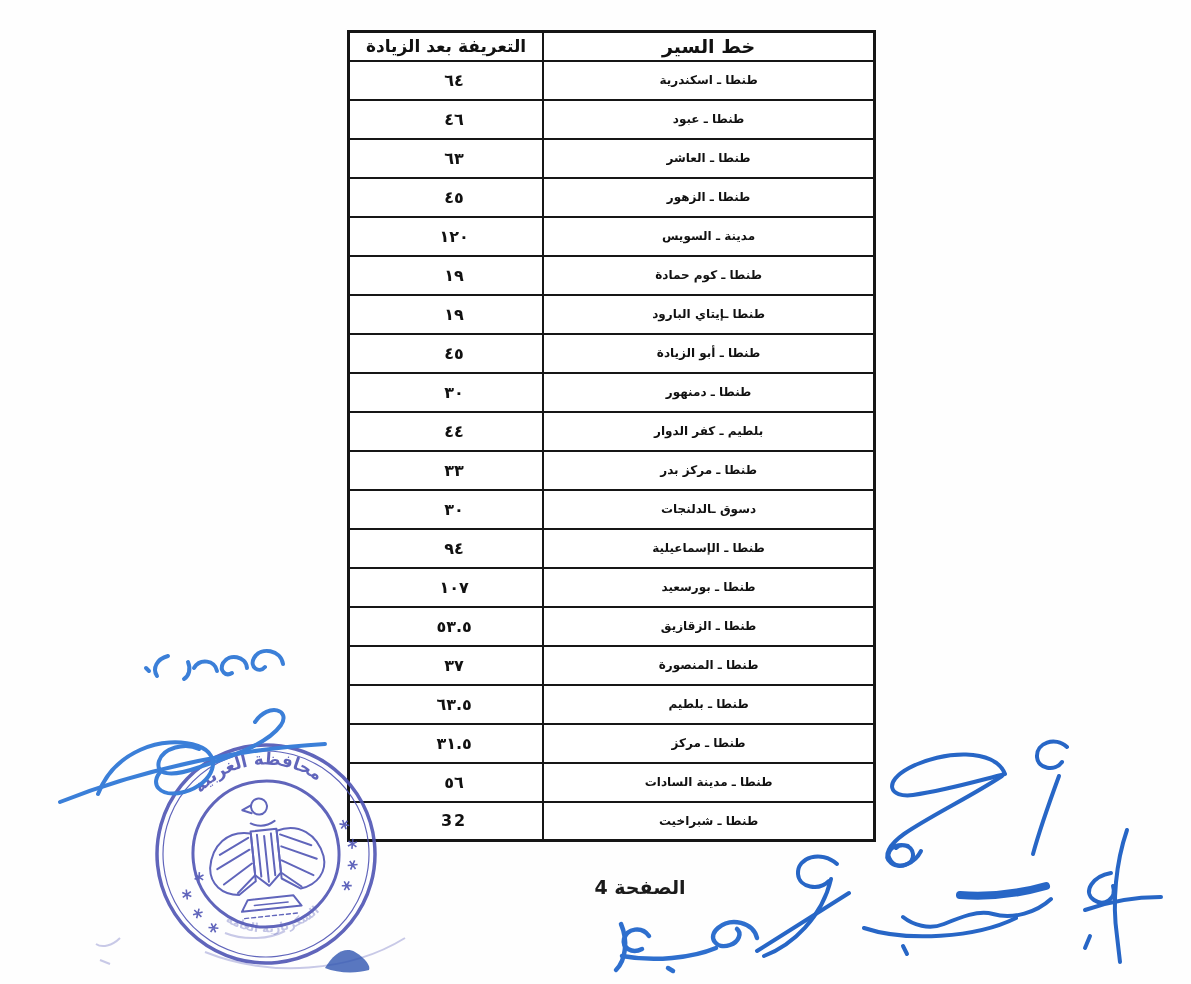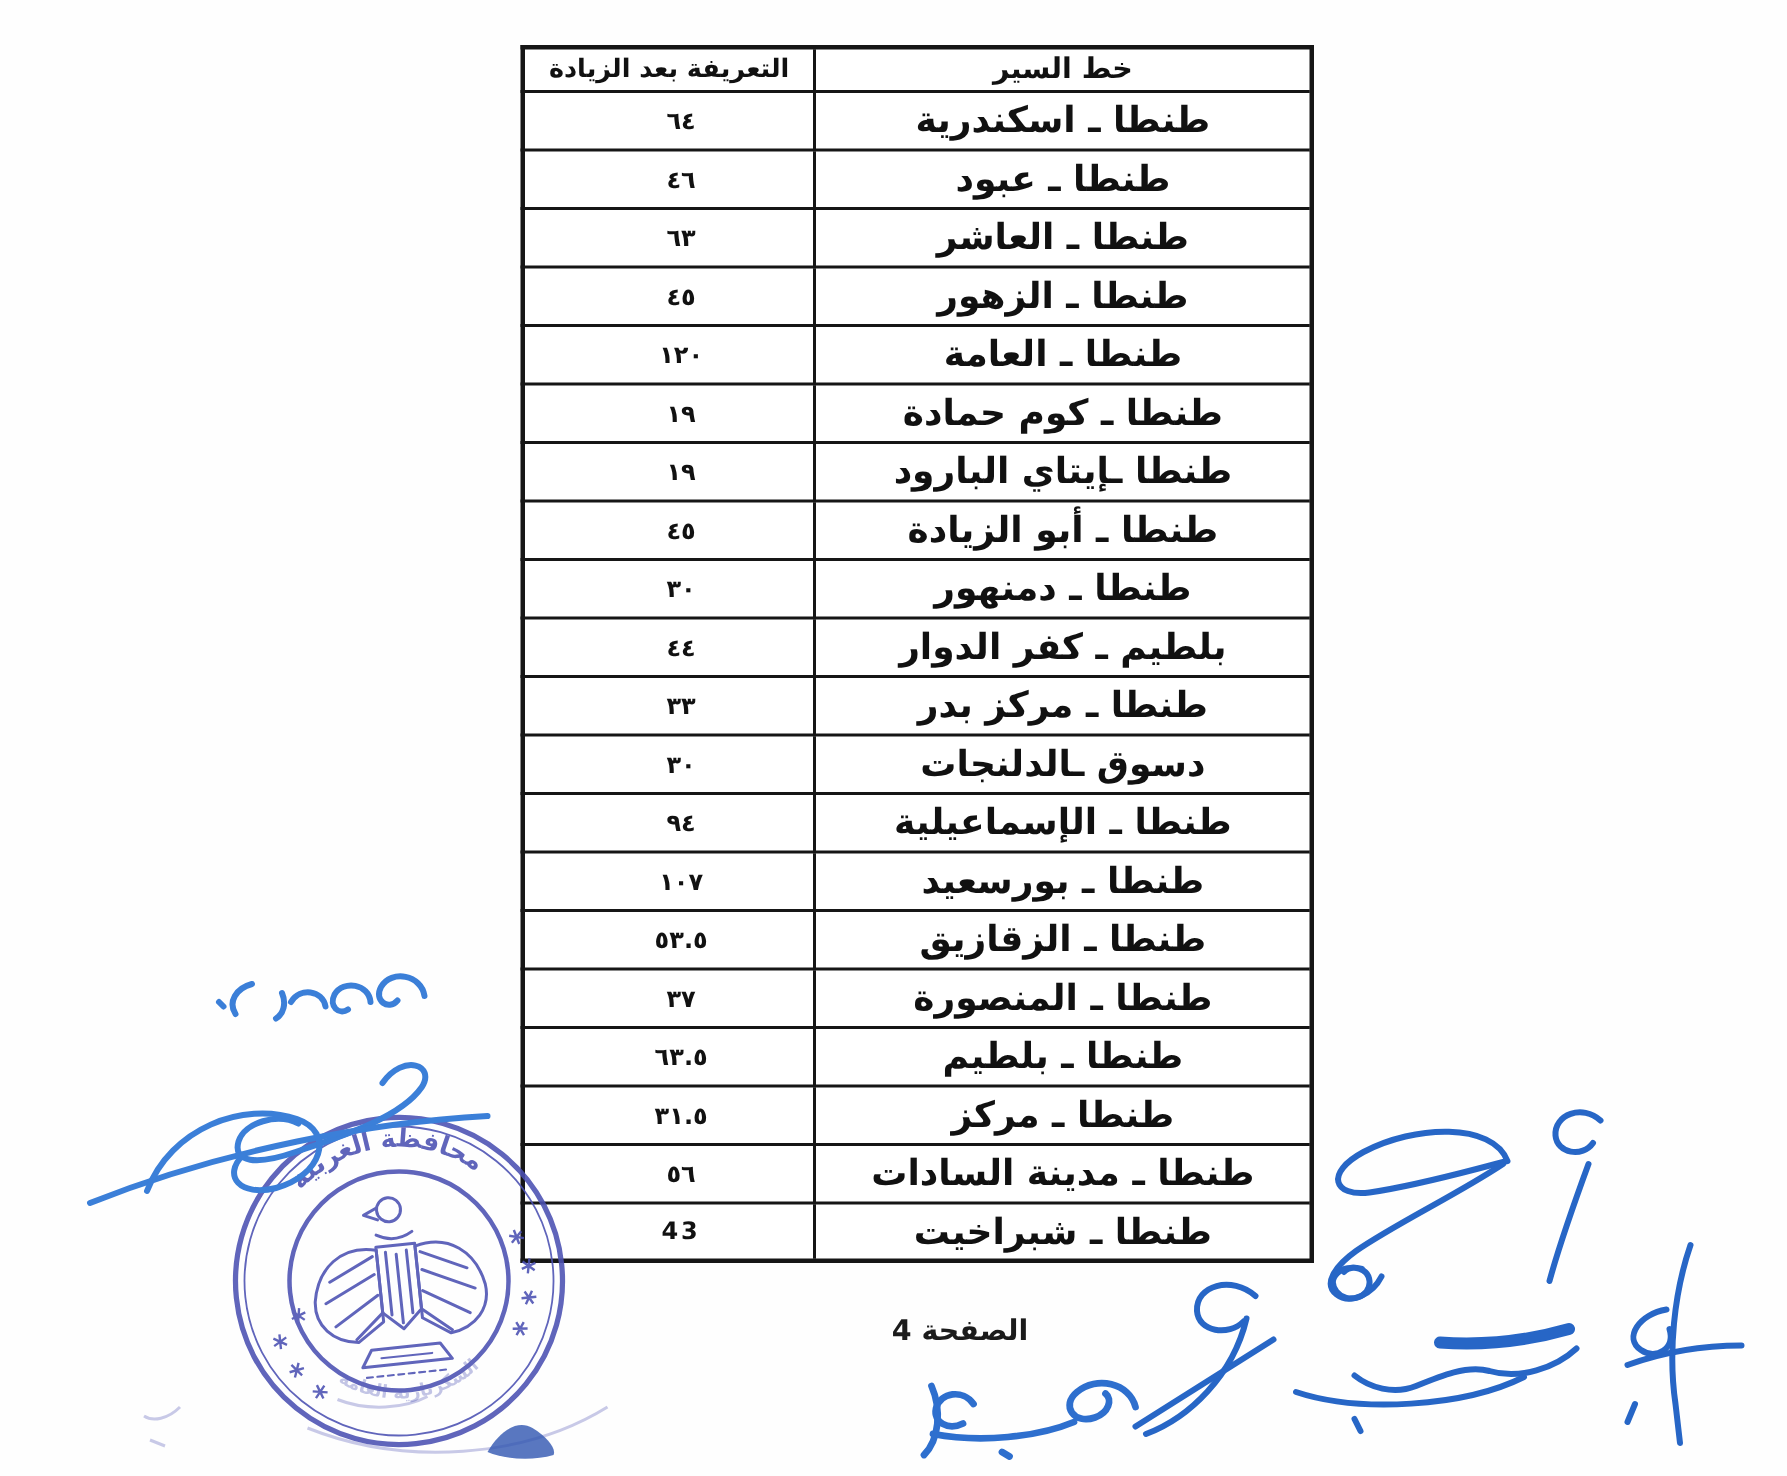--- a/index.html
+++ b/index.html
@@ -25,21 +25,21 @@
   }
   table.tariff th, table.tariff td {
     border:2px solid #161616;
     text-align:center;
     vertical-align:middle;
     color:#111;
     font-weight:bold;
   }
   th.route-h  { width:303px; height:29px; font-size:19px; }
   th.tariff-h { width:178px; font-size:17px; }
-  td.route-cell  { height:39px; font-size:24px; letter-spacing:0.5px; }
+  td.route-cell  { height:39px; font-size:12px; letter-spacing:0.5px; }
   td.tariff-cell { font-size:16px; letter-spacing:2px;padding-left:16px; }
 
   
   .page-footer {
     position:absolute; left:565px; top:876px; width:150px;
     direction:rtl; text-align:center;
     font-size:19px; font-weight:bold; color:#1b1b1b;
     z-index:2;
   }
 
@@ -83,21 +83,21 @@
     <td class="route-cell">طنطا ـ العاشر</td>
     <td class="tariff-cell">٦٣</td>
   </tr>
 
   <tr>
     <td class="route-cell">طنطا ـ الزهور</td>
     <td class="tariff-cell">٤٥</td>
   </tr>
 
   <tr>
-    <td class="route-cell">طنطا ـ العامة</td>
+    <td class="route-cell">مدينة ـ السويس</td>
     <td class="tariff-cell">١٢٠</td>
   </tr>
 
   <tr>
     <td class="route-cell">طنطا ـ كوم حمادة</td>
     <td class="tariff-cell">١٩</td>
   </tr>
 
   <tr>
     <td class="route-cell">طنطا ـإيتاي البارود</td>
@@ -159,21 +159,21 @@
     <td class="tariff-cell">٣١.٥</td>
   </tr>
 
   <tr>
     <td class="route-cell">طنطا ـ مدينة السادات</td>
     <td class="tariff-cell">٥٦</td>
   </tr>
 
   <tr>
     <td class="route-cell">طنطا ـ شبراخيت</td>
-    <td class="tariff-cell">43</td>
+    <td class="tariff-cell">32</td>
   </tr>
 </tbody>
   </table>
 </div>
 
 <div class="page-footer">الصفحة 4</div>
 
 <div class="stamp">
   <svg width="232" height="232" viewBox="0 0 232 232" xmlns="http://www.w3.org/2000/svg">
     <g stroke="#4b50b2" fill="none" stroke-linecap="round">

